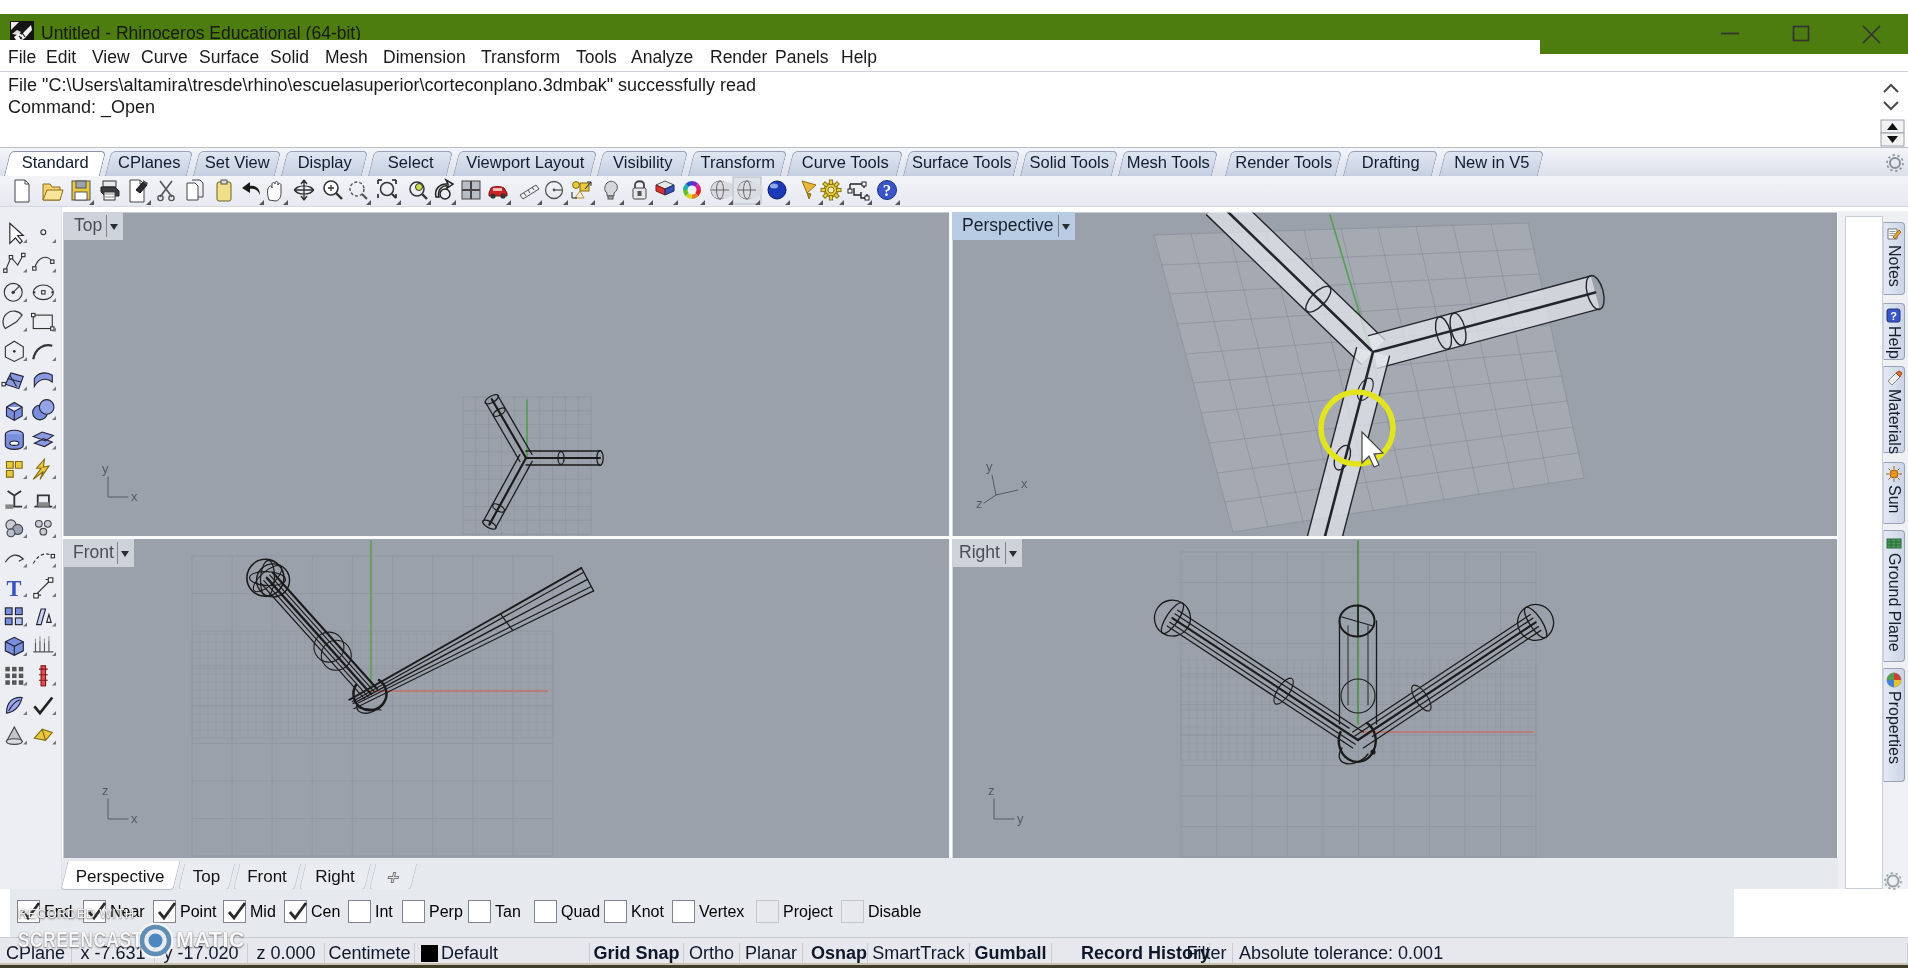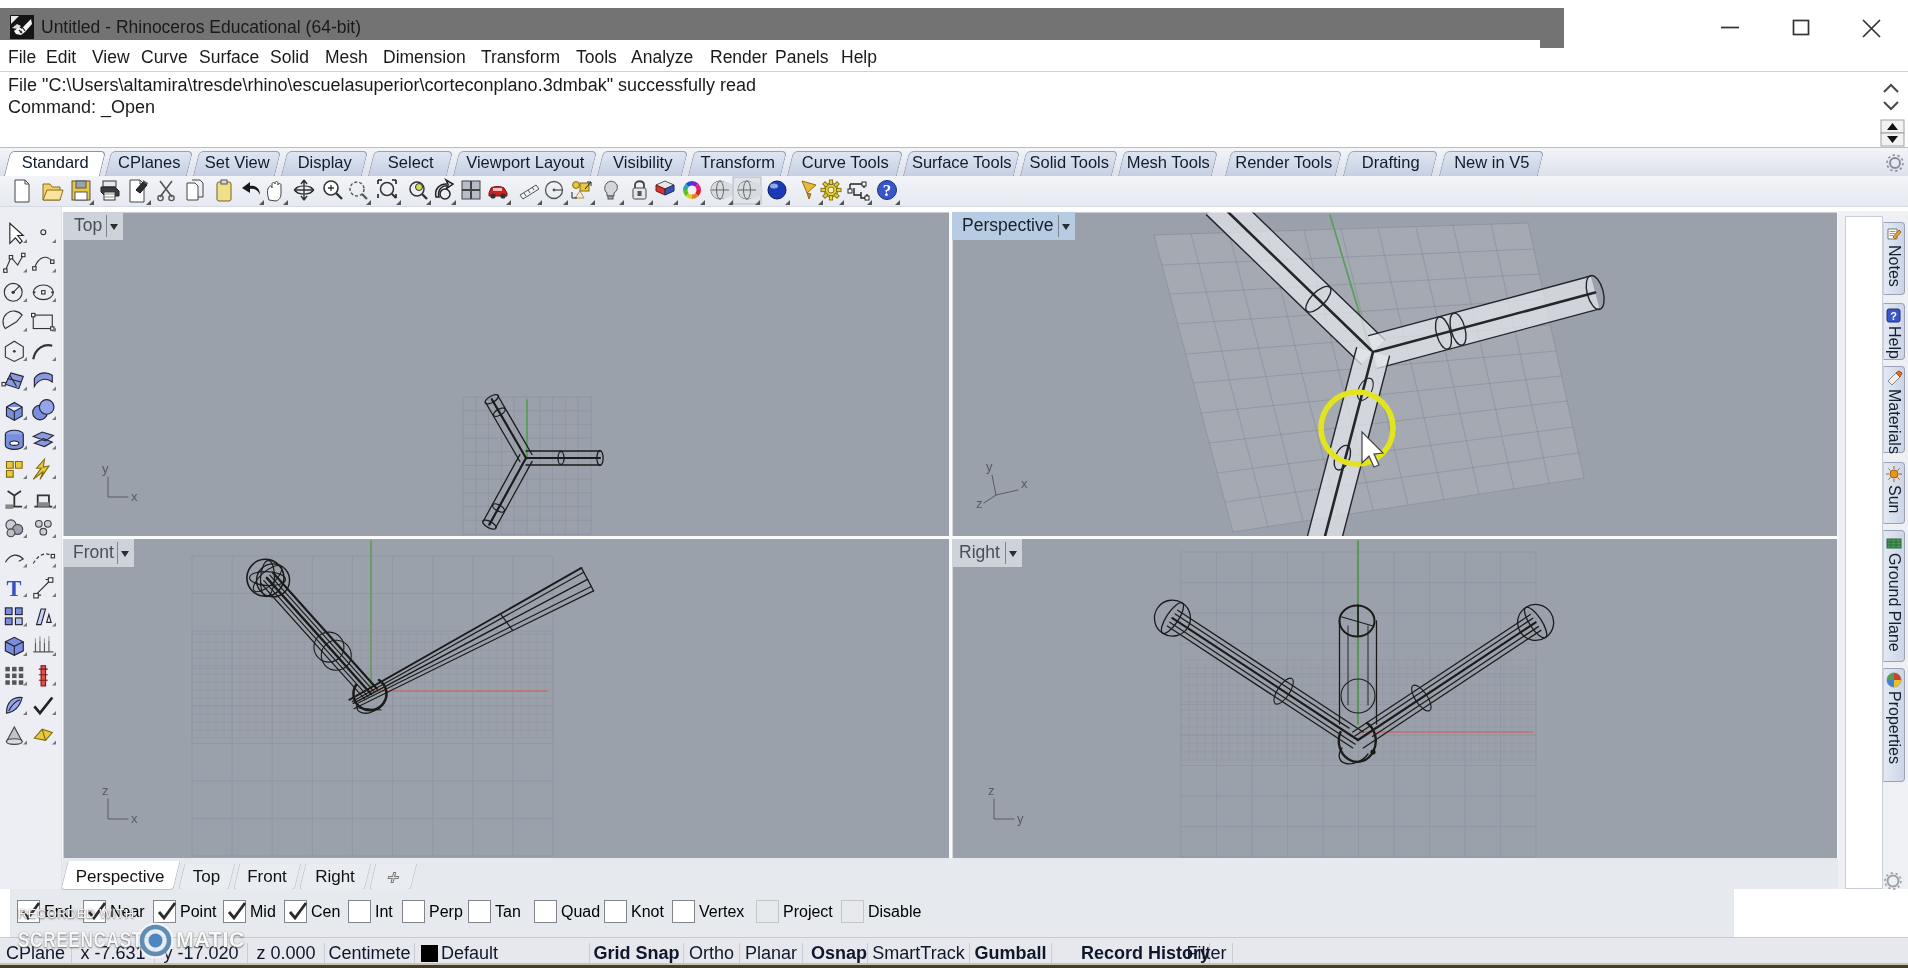--- a/index.html
+++ b/index.html
@@ -14,21 +14,21 @@
 .chk{position:absolute;top:11px;width:23px;height:23px;background:#fff;border:1px solid #80858e}
 .chk.dis{border-color:#c2c6cd;background:#e7e9ec}
 .chklab{position:absolute;top:14px;font-size:16px;color:#000}
 .sc{position:absolute;top:5px;height:22px;border-right:1px solid #c9cdd5;font-size:18px;color:#0f172a;overflow:hidden;white-space:nowrap}
 .vlab{position:absolute;background:#ced2d9;height:28px;color:#494f58;font-size:17.5px}
 .vlab .tx{position:absolute;top:3px}
 .vlab .sep{position:absolute;top:3px;width:1px;height:22px;background:#80858d}
 .vlab .ar{position:absolute;top:12px;width:0;height:0;border-left:4.5px solid transparent;border-right:4.5px solid transparent;border-top:6px solid #2a2e33}
 .rtab{position:absolute;left:1883px;width:22px;background:linear-gradient(90deg,#e3e9f4,#ccd4e6);border:1px solid #9aa3b6;border-left:1px solid #c8cfdd;border-radius:0 4px 4px 0}
 </style></head><body>
-<div class="abs" style="left:0;top:8px;width:1564px;height:40px;background:#737373">
+<div class="abs" style="left:0;top:14px;width:1908px;height:40px;background:#4d7c0f">
 <svg class="abs" style="left:10px;top:7px" width="24" height="24">
       <rect x="0" y="0" width="24" height="24" fill="#141414"></rect>
       <path d="M1 1 L9 1 L1 9 Z" fill="#e8e8e8"></path>
       <path d="M2 13 L7 9 L11 11 L8 14 Z" fill="#dcdcdc"></path>
       <path d="M4 16 L9 12 L12 14 L14 11 L21 4 L22 9 L15 17 L11 20 L6 19 Z" fill="#f4f4f4" stroke="none"></path>
       <path d="M9 15 L12 18 M13 13 L15 16" stroke="#222" stroke-width="1.2"></path>
       <circle cx="11" cy="17" r="1.2" fill="#333"></circle>
     </svg>
 <div class="abs" style="left:41px;top:9px;font-size:17.5px;color:#1a1a1a">Untitled - Rhinoceros Educational (64-bit)</div>
 <svg class="abs" style="left:1710px;top:0" width="190" height="34">
@@ -1041,20 +1041,21 @@
 <div class="sc" style="left:325px;width:90px;text-align:center;">Centimete</div>
 <div class="sc" style="left:415px;width:175px;text-align:left;padding-left:6px;"><span style="display:inline-block;width:17px;height:17px;background:#000;vertical-align:-3px;margin-right:3px"></span>Default</div>
 <div class="sc" style="left:590px;width:94px;font-weight:bold;text-align:center;">Grid Snap</div>
 <div class="sc" style="left:684px;width:56px;text-align:center;">Ortho</div>
 <div class="sc" style="left:740px;width:63px;text-align:center;">Planar</div>
 <div class="sc" style="left:803px;width:65px;font-weight:bold;text-align:right;">Osnap</div>
 <div class="sc" style="left:868px;width:102px;text-align:center;">SmartTrack</div>
 <div class="sc" style="left:970px;width:82px;font-weight:bold;text-align:center;">Gumball</div>
 <div class="sc" style="left:1052px;width:129px;font-weight:bold;text-align:center;margin-left:29px;">Record History</div>
 <div class="sc" style="left:1181px;width:52px;text-align:center;">Filter</div>
+<div class="sc" style="left:1233px;width:675px;text-align:left;padding-left:6px;">Absolute tolerance: 0.001</div>
 </div>
 <div class="abs" style="left:0;top:963px;width:1908px;height:2px;background:#c9c4b0"></div>
 <div class="abs" style="left:0;top:965px;width:1908px;height:3px;background:#423c2a"></div>
 <div class="abs" style="left:0;top:895px;width:520px;height:73px;pointer-events:none">
 <div class="abs" style="left:18px;top:11px;font-size:13px;font-weight:normal;color:rgba(255,255,255,0.93);letter-spacing:0.4px;text-shadow:0 1px 2px rgba(90,90,90,0.8),0 0 1px rgba(120,120,120,0.9)">RECORDED WITH</div>
 <div class="abs" style="left:18px;top:33px;font-size:21.5px;font-weight:bold;color:rgba(255,255,255,0.95);transform:scaleX(0.8);transform-origin:0 0;letter-spacing:0.8px;text-shadow:0 1px 2px rgba(90,90,90,0.8),0 0 1px rgba(120,120,120,0.9)">SCREENCAST</div>
 <svg class="abs" style="left:136px;top:26px" width="40" height="40">
 <circle cx="19.5" cy="19.5" r="16.8" fill="none" stroke="rgba(255,255,255,0.6)" stroke-width="2.5"></circle>
 <circle cx="19.5" cy="19.5" r="13.5" fill="rgba(235,240,245,0.55)" stroke="#5f8db4" stroke-width="4.6"></circle>
 <circle cx="19.5" cy="19.5" r="7" fill="#4d87c0"></circle>

